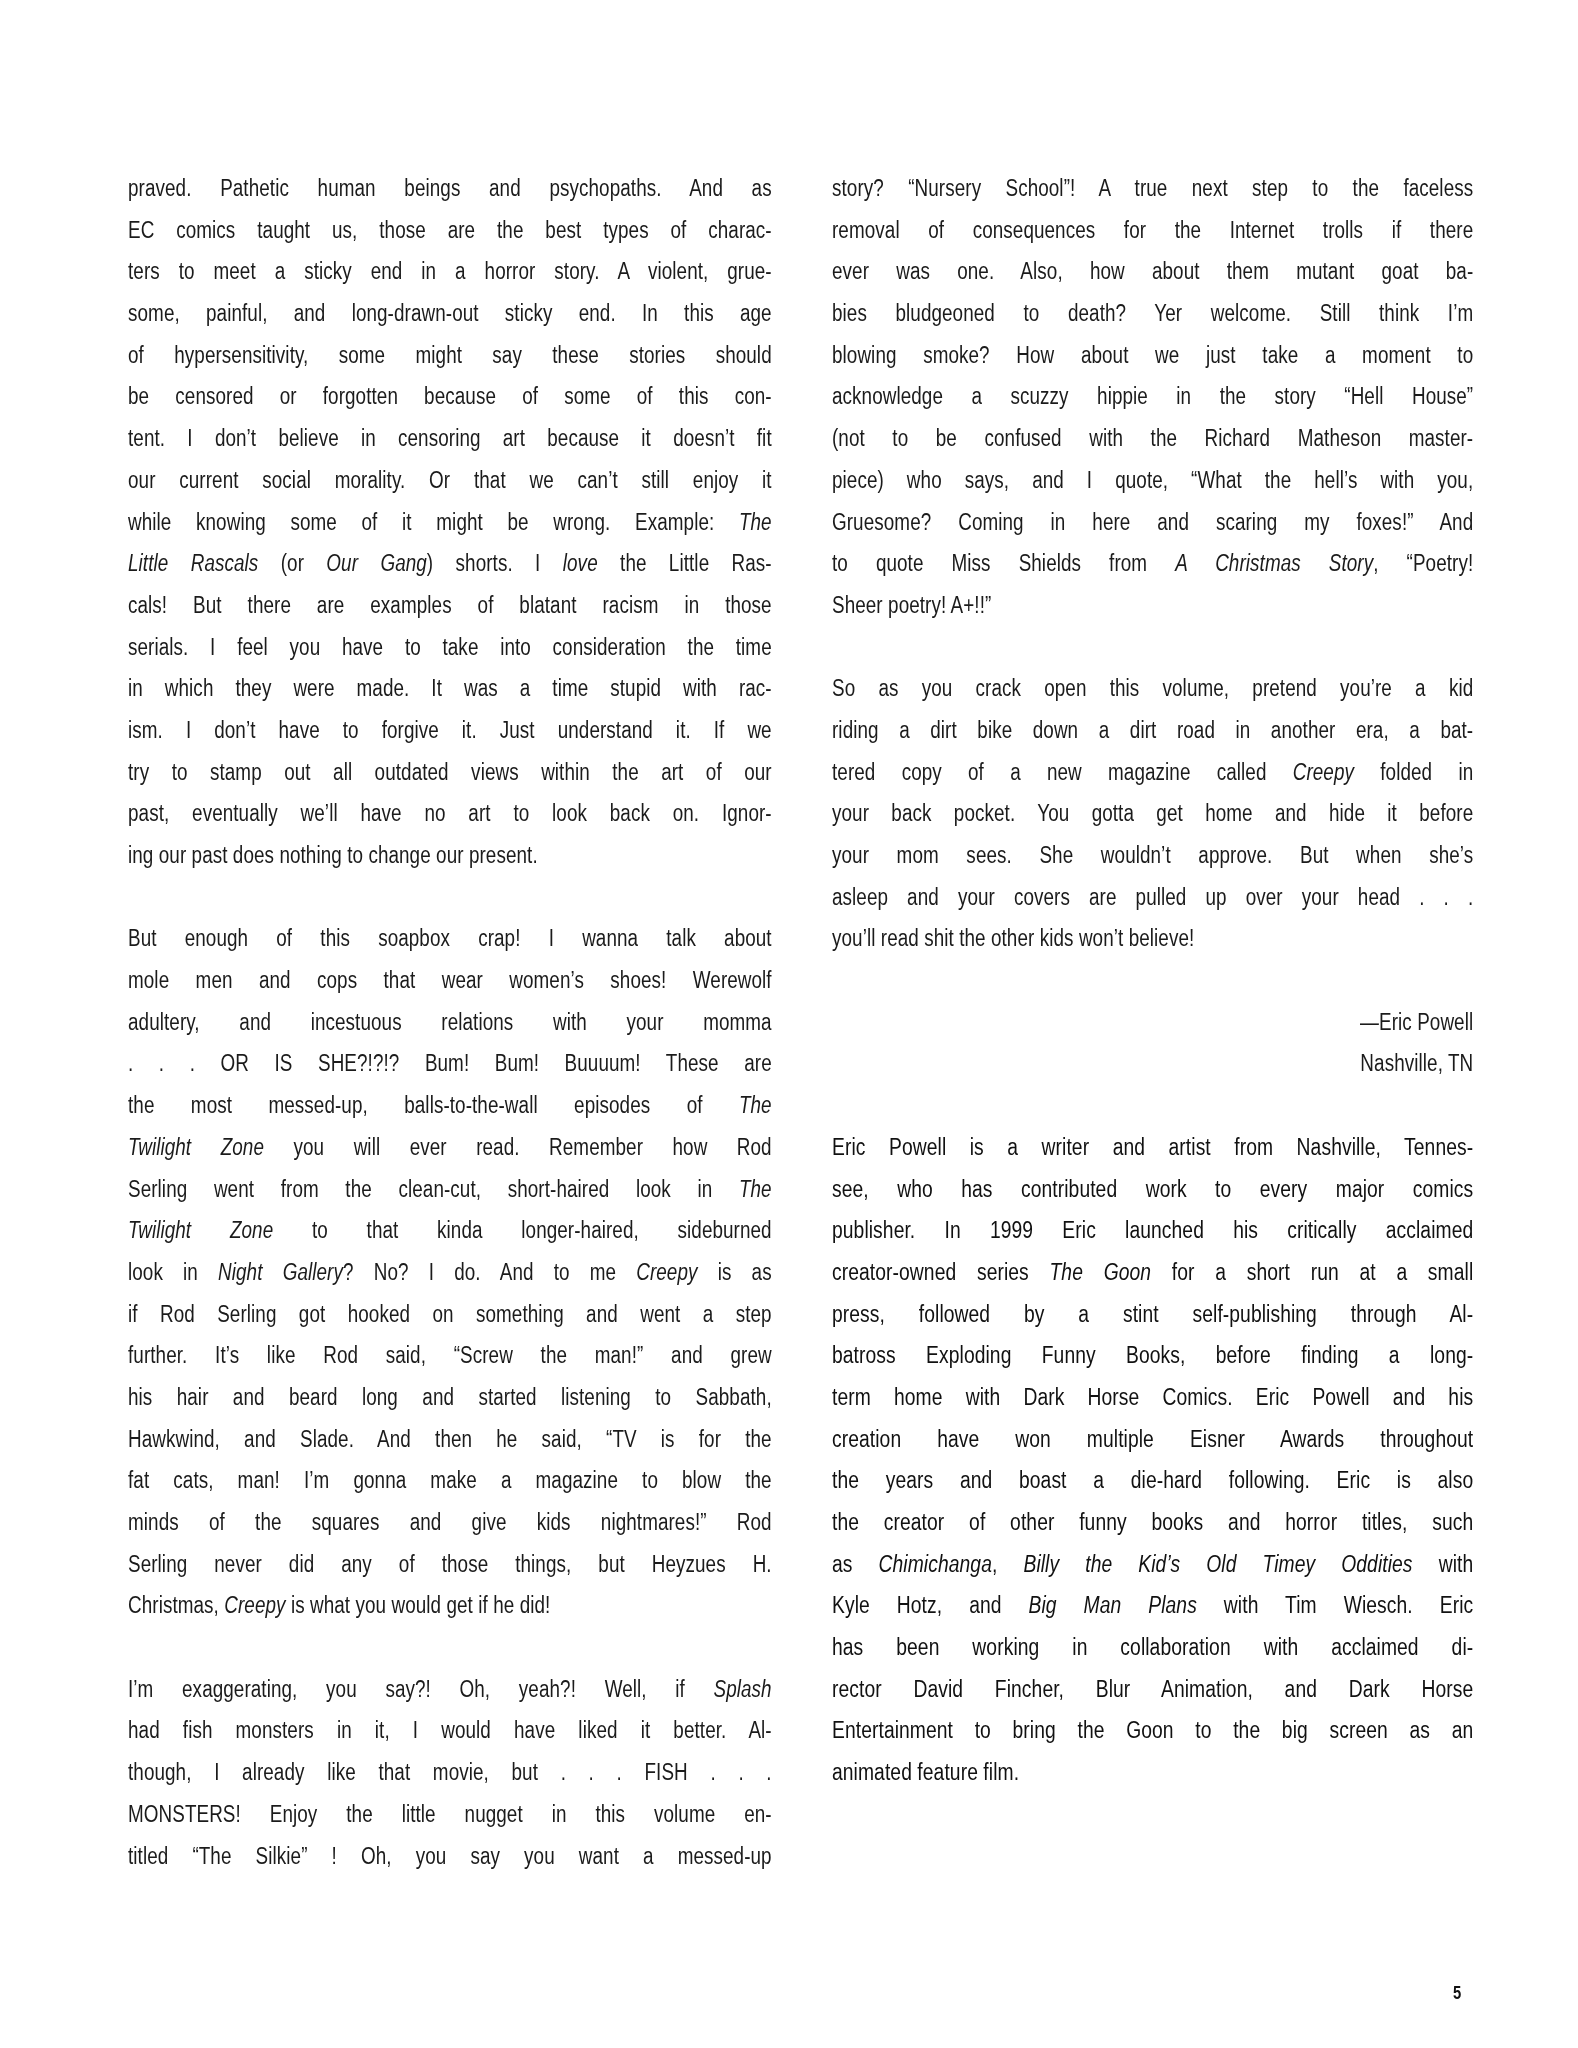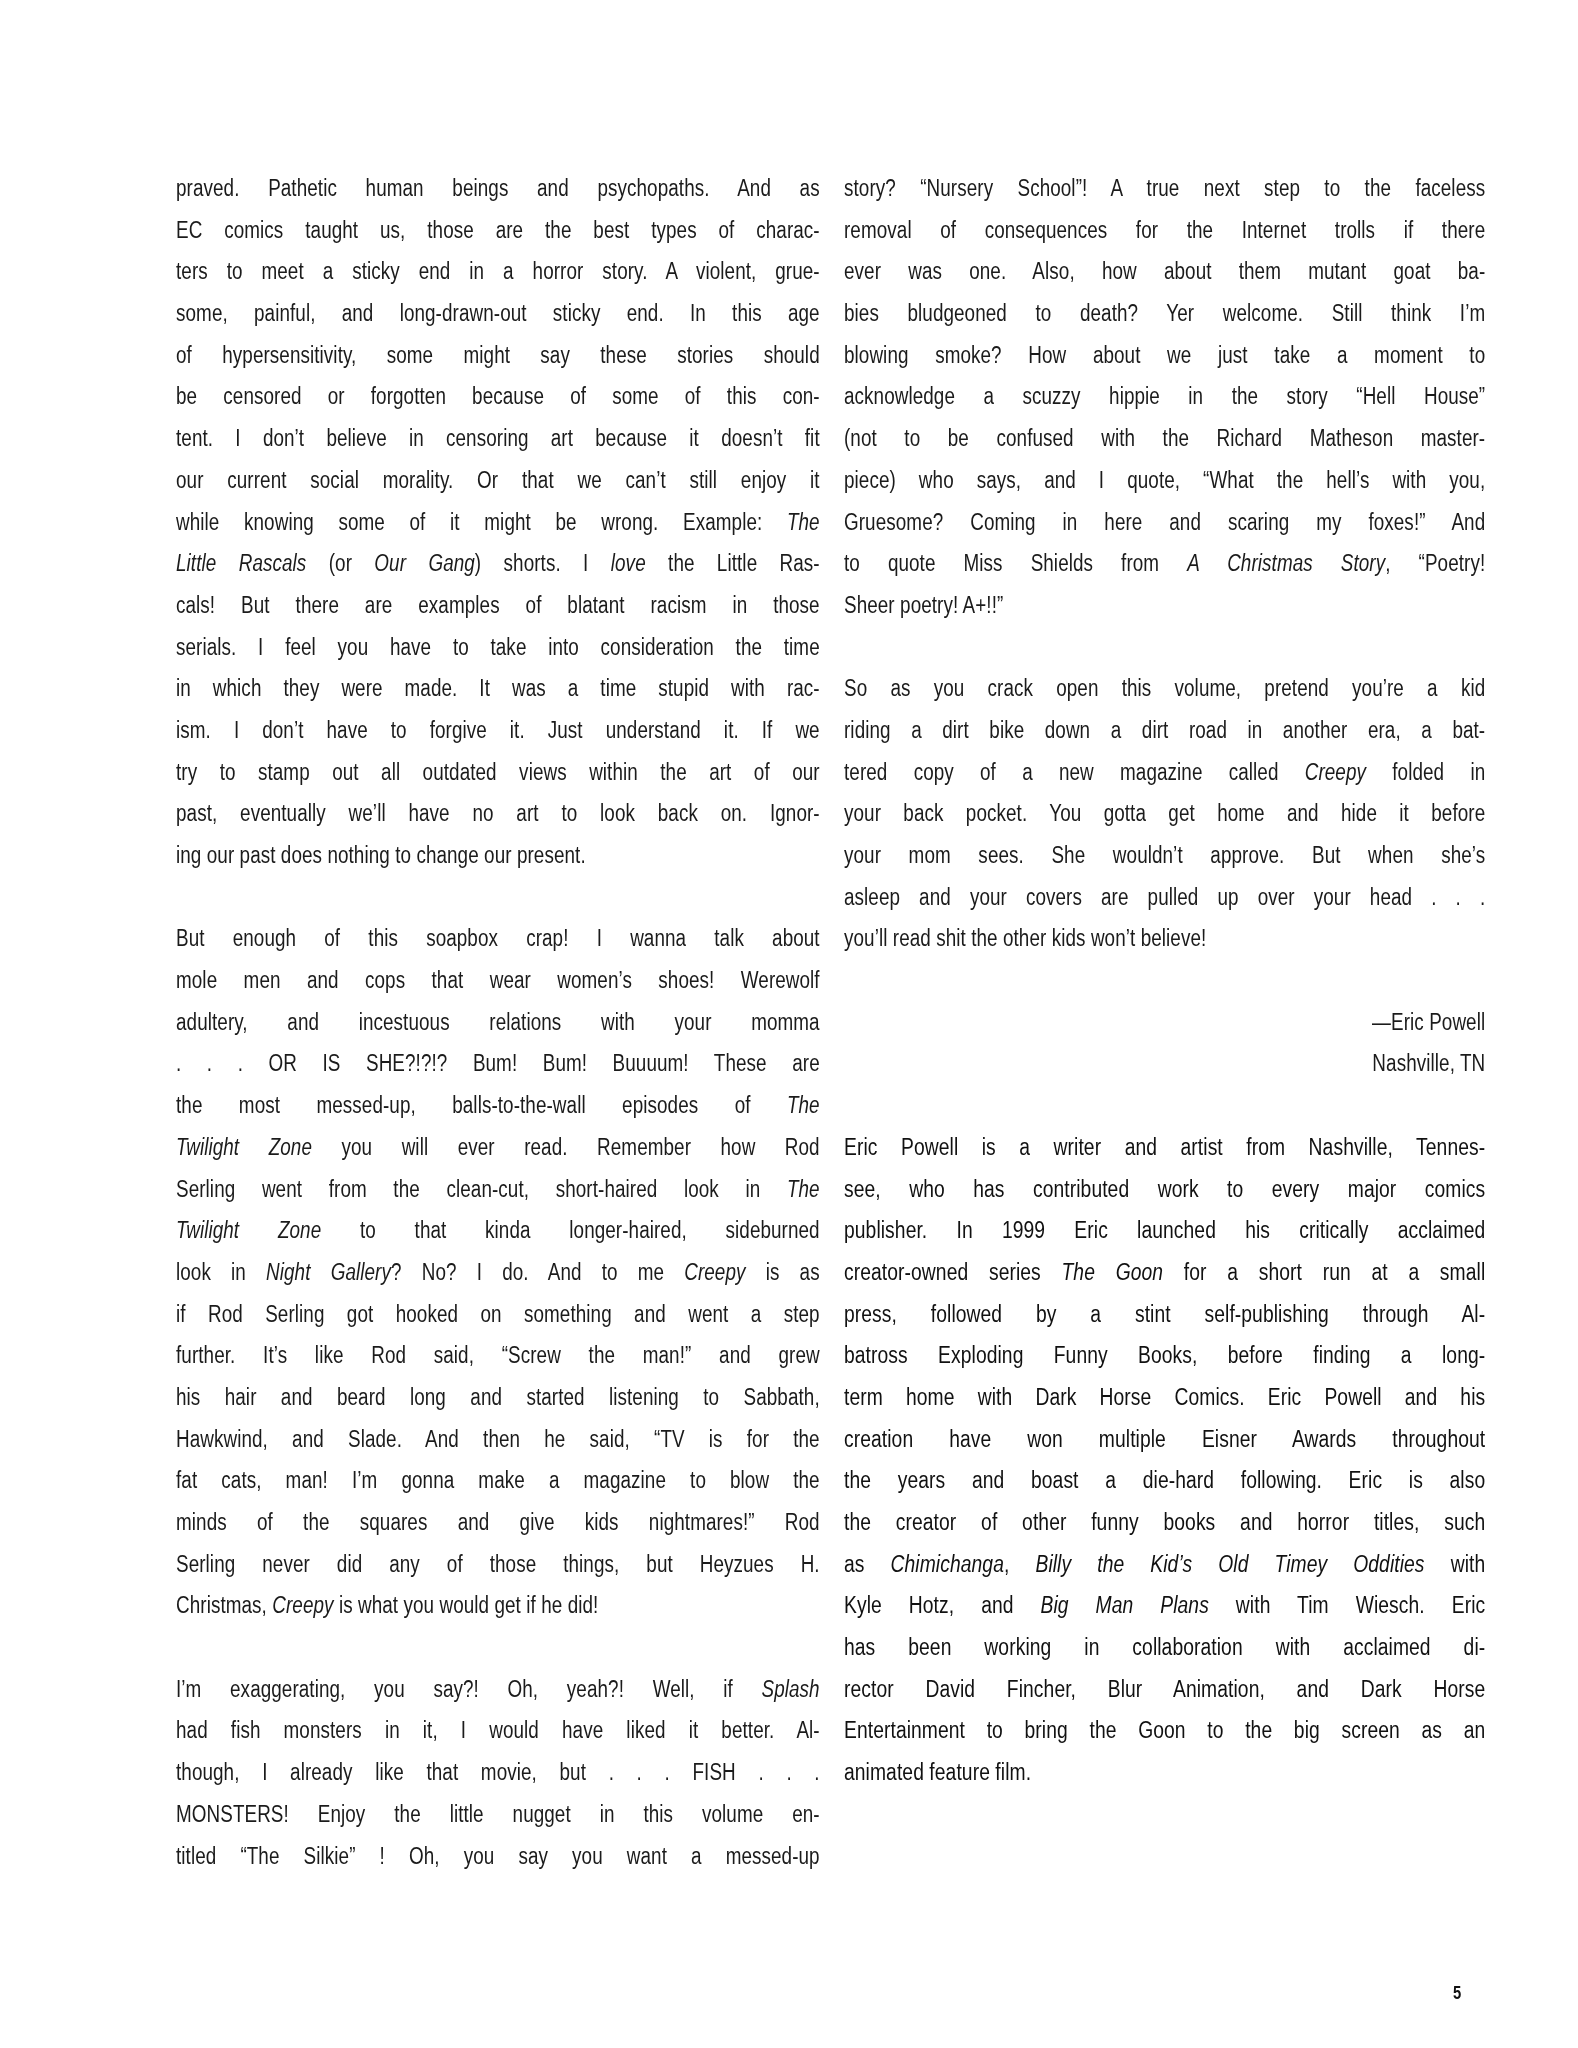--- a/index.html
+++ b/index.html
@@ -19,24 +19,23 @@
     position: absolute;
     left: 0; top: 0;
     width: 1578px;
     height: 2048px;
     background: #ffffff;
   }
   .column {
     position: absolute;
     top: 168px;
     width: 644px;
-    margin-left: 48px;
   }
   .column.left { left: 128px; }
-  .column.right { left: 796px; width: 641px; }
+  .column.right { left: 832px; width: 641px; }
 
   
   .squeeze {
     width: 785px;
     transform: scaleX(0.82);
     transform-origin: 0 0;
   }
   .column.right .squeeze { width: 782px; }
 
   .line {

